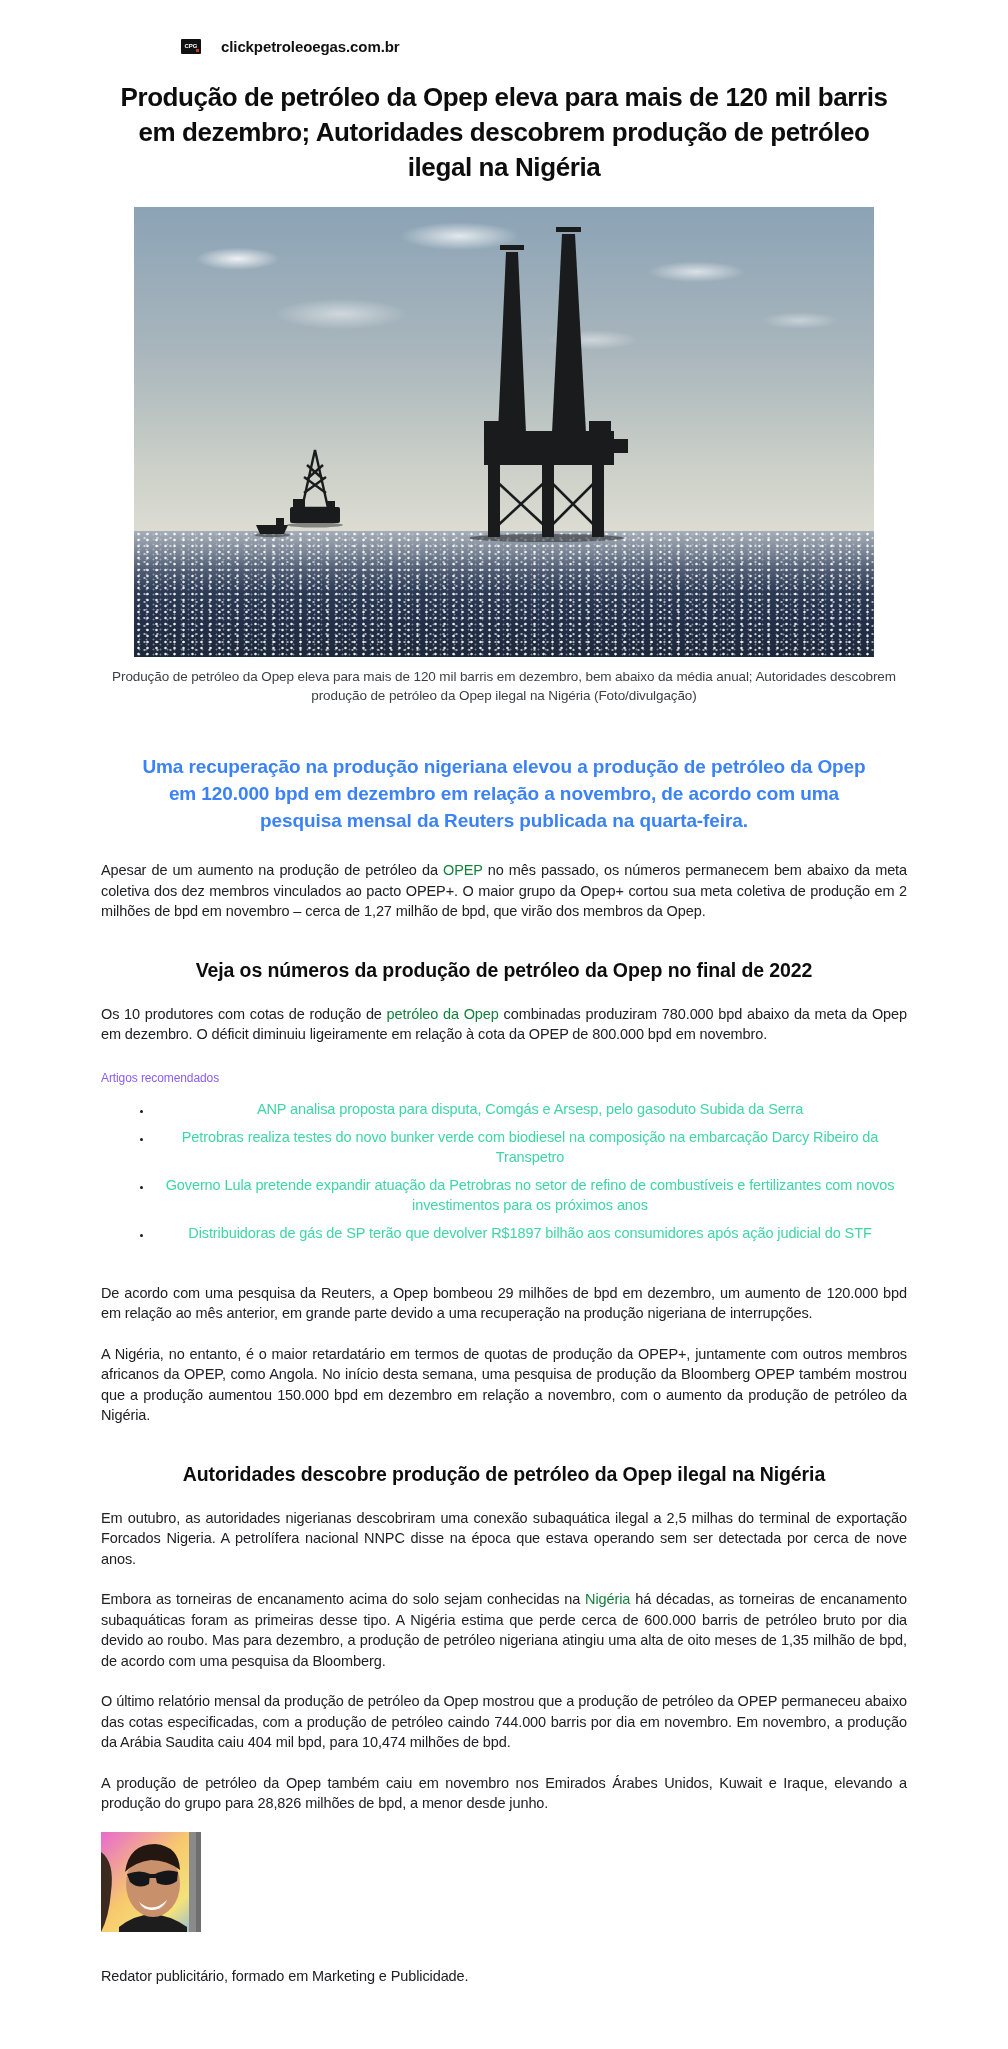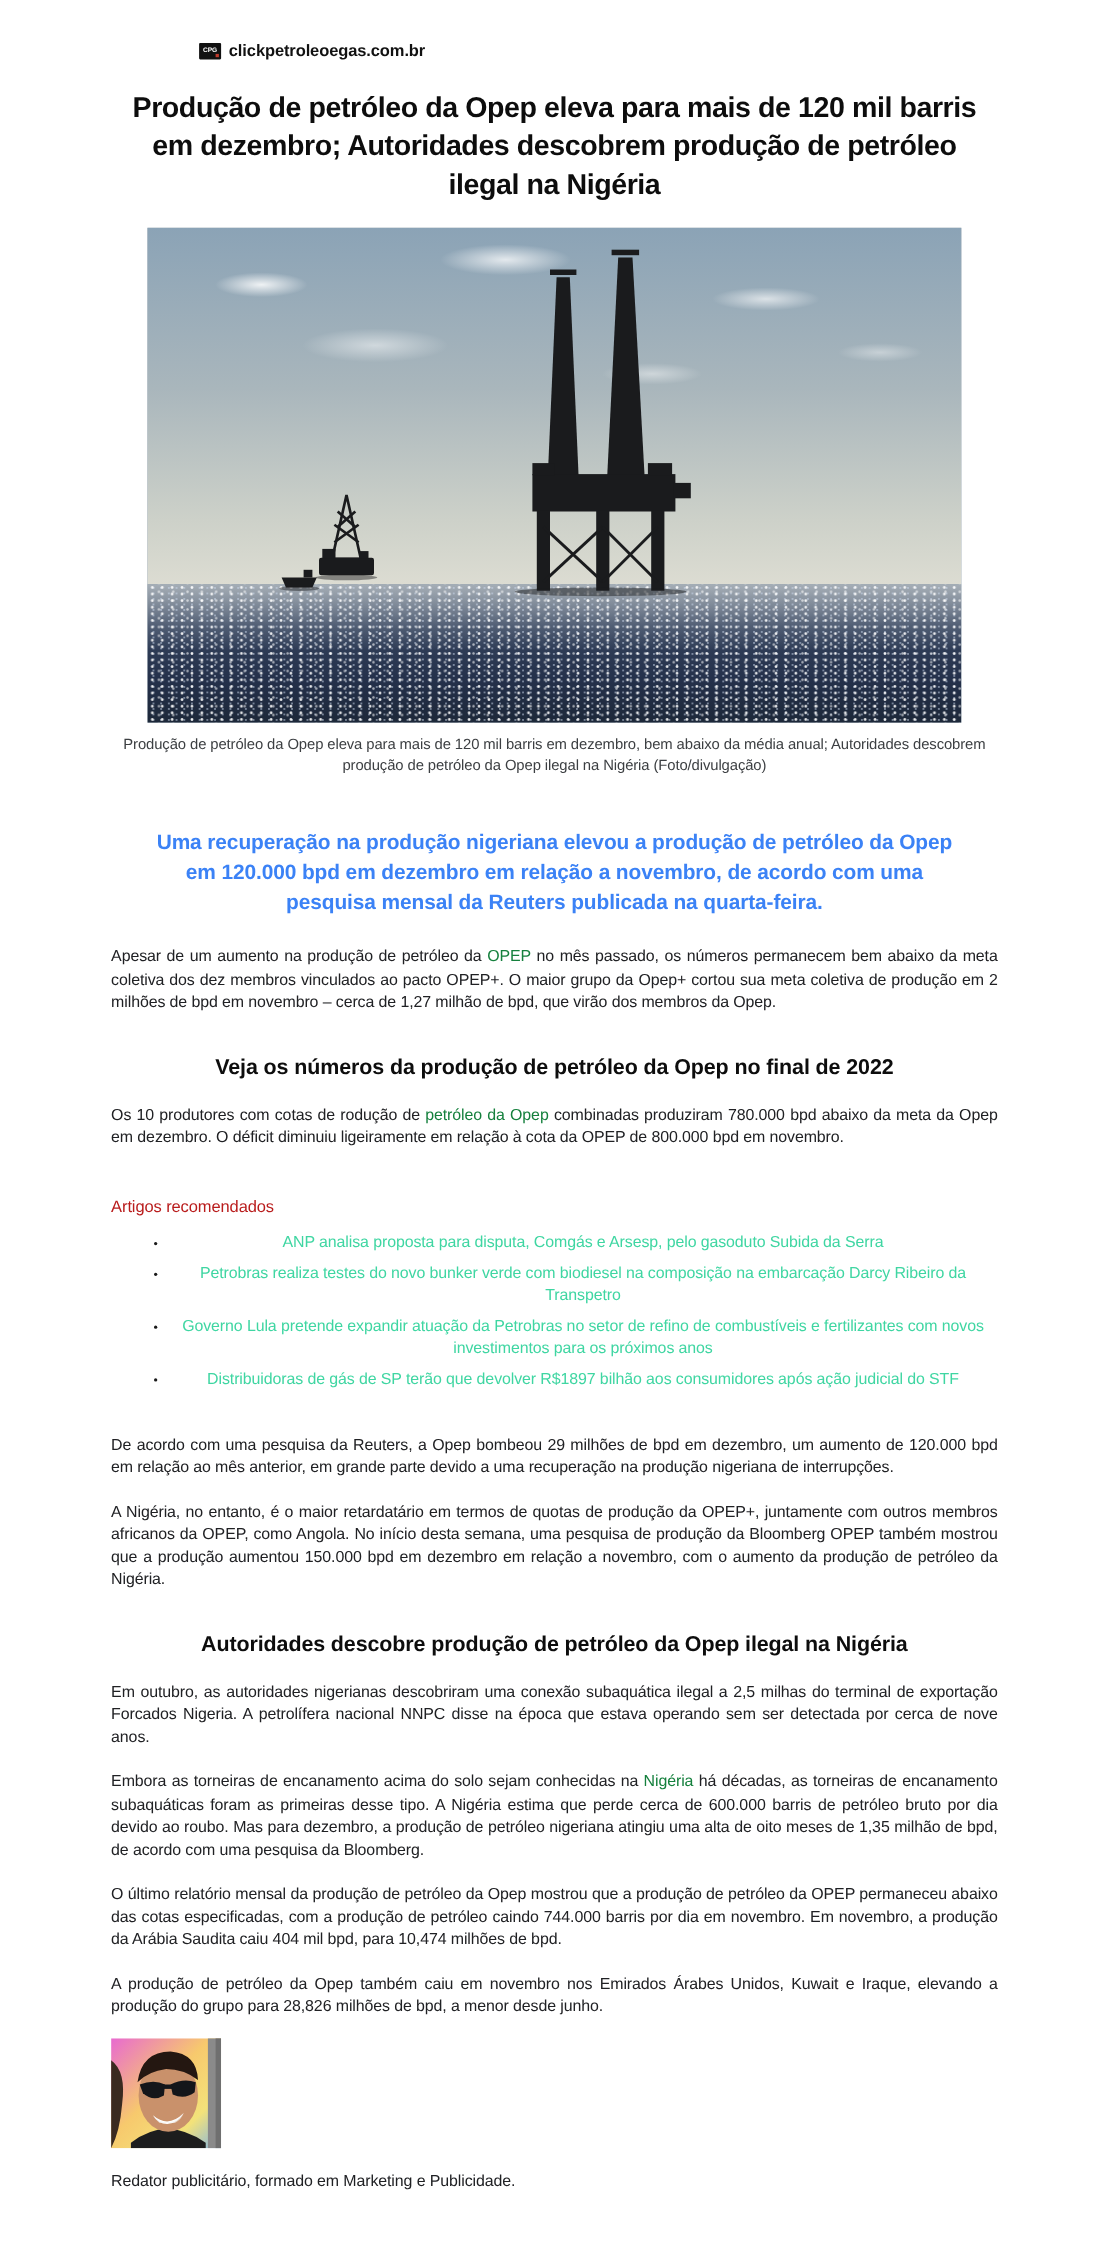--- a/index.html
+++ b/index.html
@@ -7,21 +7,21 @@
   html,body { margin:0; padding:0; background:#ffffff; }
   body {
     width:1008px;
     font-family:"Liberation Sans","DejaVu Sans",sans-serif;
     color:#202124;
     letter-spacing:-0.1px;
   }
   .container { width:806px; margin:0 auto; }
 
   
-  .site-header { display:flex; align-items:center; gap:7px; margin:36px 0 0 80px; height:20px; }
+  .site-header { display:flex; align-items:center; gap:20px; margin:36px 0 0 80px; height:20px; }
   .favicon {
     display:inline-flex; align-items:center; justify-content:center;
     width:20px; height:15px; background:#111; color:#fff;
     font-size:6px; font-weight:bold; letter-spacing:0; position:relative; border-radius:1px;
   }
   .favicon::after { content:""; position:absolute; right:2px; bottom:2px; width:3px; height:3px; background:#c0392b; }
   .site-name { font-size:15px; font-weight:bold; color:#111; }
 
   
   h1.article-title {
@@ -76,32 +76,32 @@
   }
   p.first-after-lede { margin-top:26px; }
   a.green-link { color:#15803d; text-decoration:none; cursor:pointer; }
 
   h2.section-heading {
     margin:36px 0 0; text-align:center;
     font-size:19.5px; line-height:24px; font-weight:bold; color:#0d0d0d;
   }
   p.after-heading { margin-top:22px; }
 
-  .recommended-label { margin:44px 0 0; font-size:15px; color:#b91c1c; }
+  .recommended-label { margin:26px 0 0; font-size:12px; color:#8b5cf6; }
   ul.recommended-list { margin:14px 0 0; padding:0 0 0 52px;text-align:center; }
   ul.recommended-list li {
     font-size:14.5px; line-height:20px; color:#3fd6a2; margin:0 0 8px;
   }
   ul.recommended-list li::marker { color:#1a1a1a; font-size:11px; }
   ul.recommended-list a { color:#3fd6a2; text-decoration:none; cursor:pointer; }
   p.gap-before { margin-top:40px; }
 
   
   .author-avatar { display:block; margin:18px 0 0; width:100px; height:100px; }
-  .author-bio { margin:22px 0 20px; font-size:14.5px; color:#202124; }
+  .author-bio { margin:36px 0 20px; font-size:14.5px; color:#202124; }
 </style>
 </head>
 <body>
 
 <div class="container">
 
   <header class="site-header">
     <span class="favicon">CPG</span>
     <span class="site-name">clickpetroleoegas.com.br</span>
   </header>

